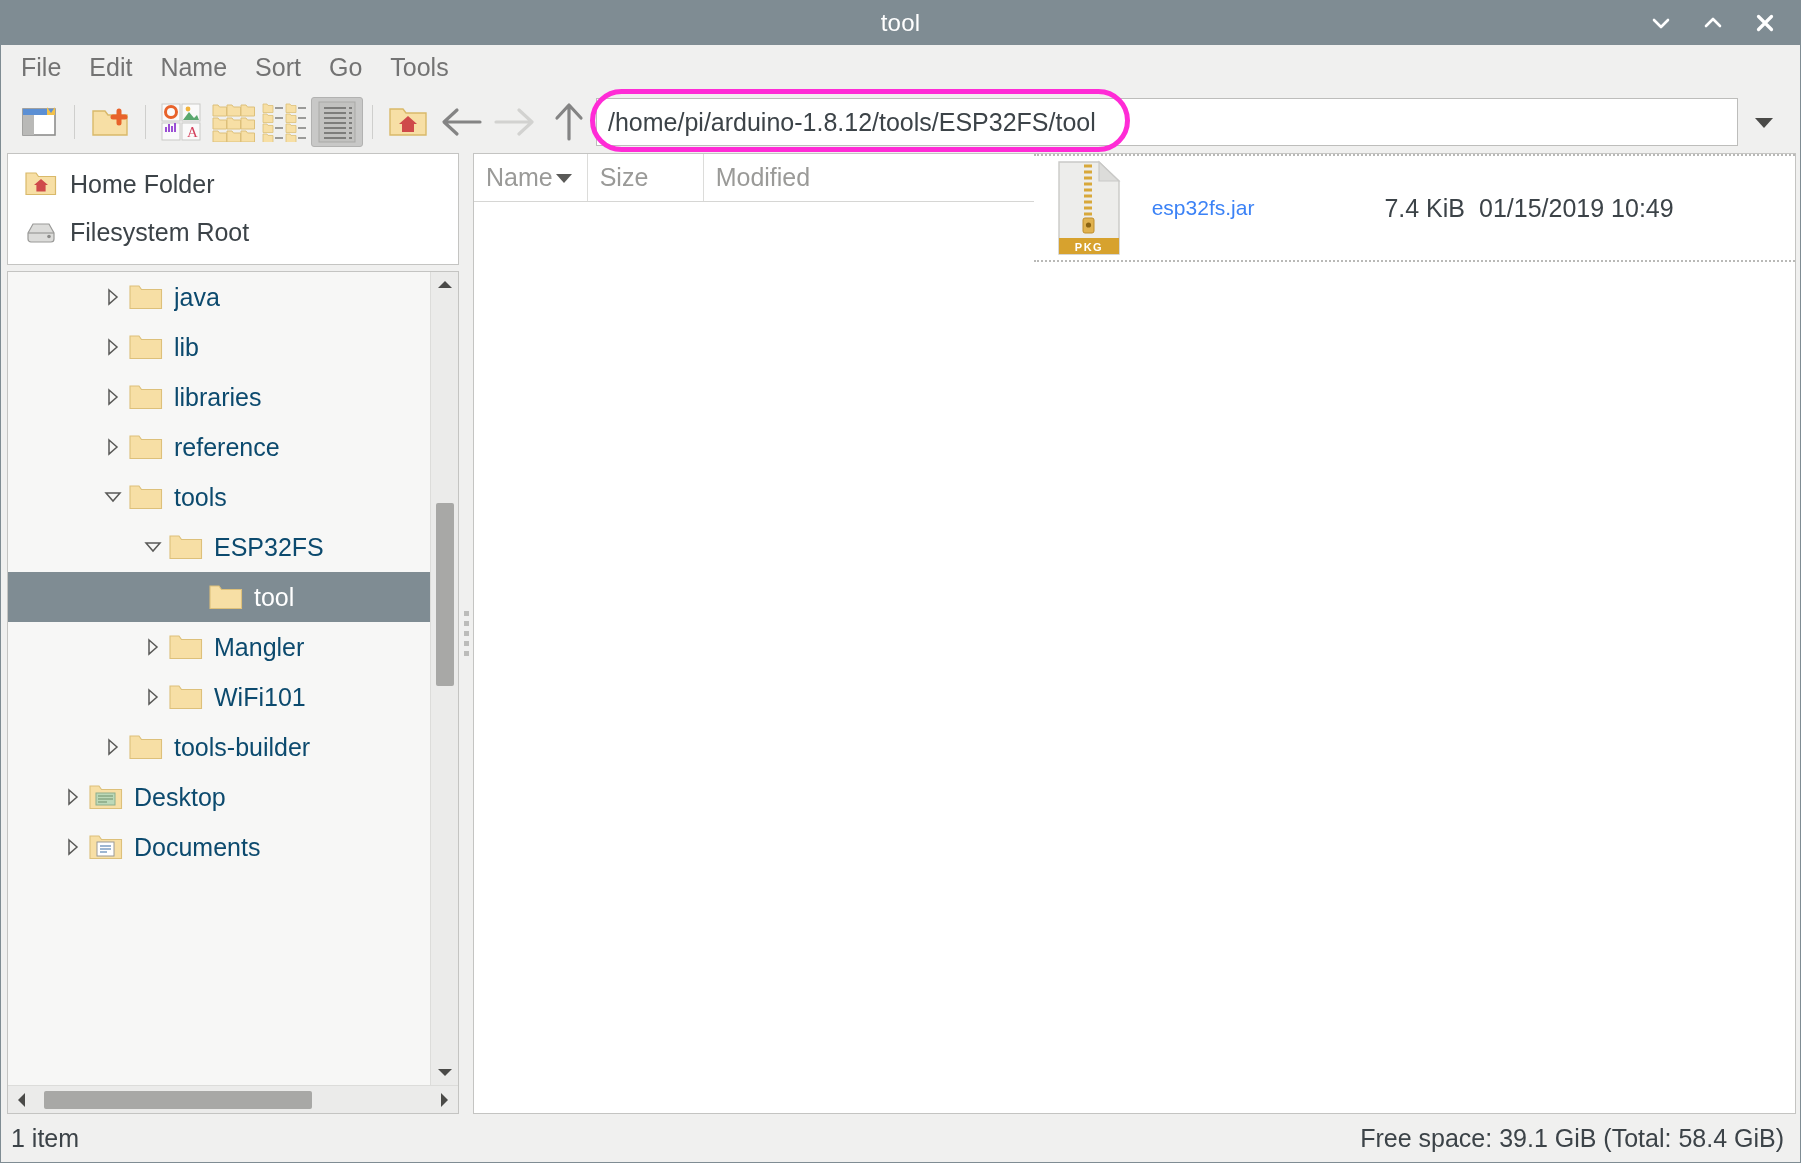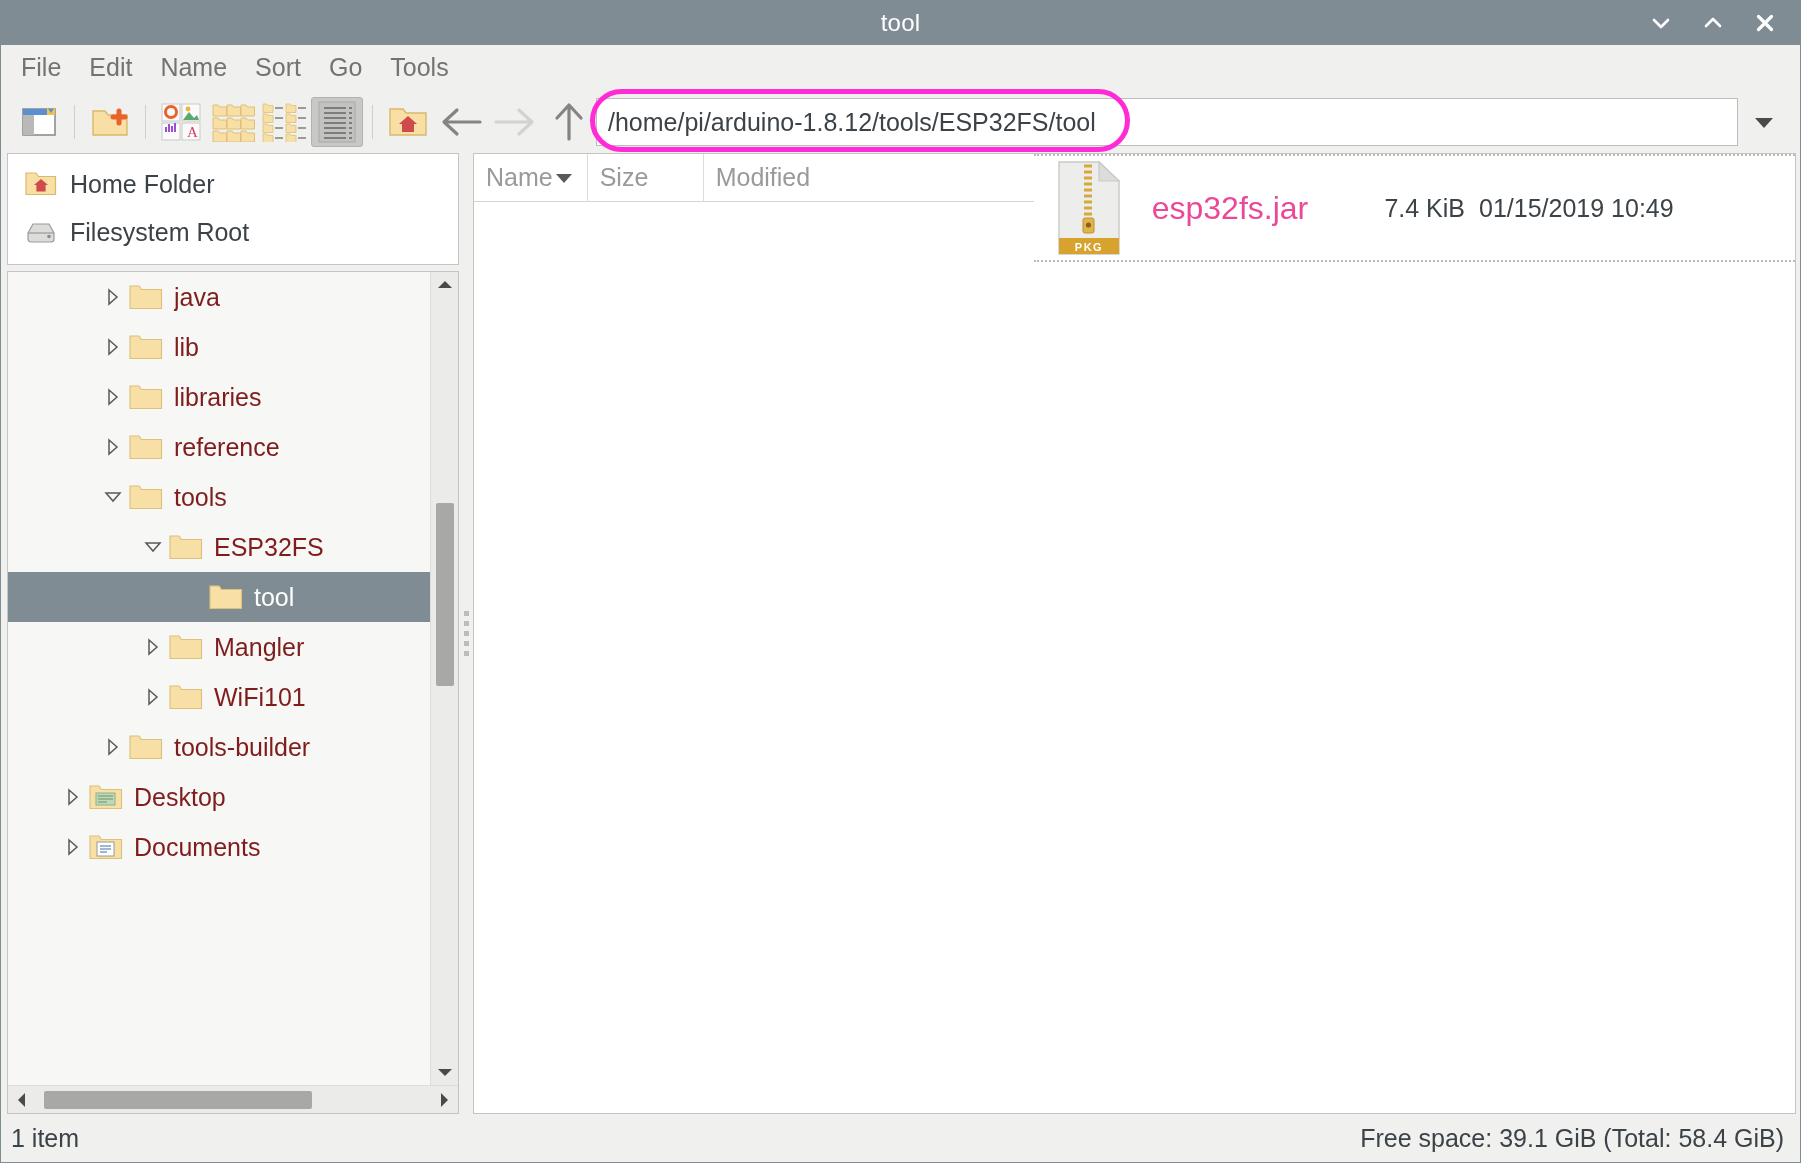--- a/index.html
+++ b/index.html
@@ -165,21 +165,21 @@
     overflow: hidden;
   }
   .tree {
     flex: 1 1 auto;
     overflow: hidden;
     position: relative;
   }
   .tree-row {
     display: flex; align-items: center;
     height: 50px;
-    font-size: 25px; color: #7f1d1d;
+    font-size: 25px; color: #0c4a6e;
     cursor: pointer;
     white-space: nowrap;
   }
   .tree-row.selected {
     background: #7f8c93;
     color: #ffffff;
   }
   .tw {
     width: 26px; height: 26px;
     display: flex; align-items: center; justify-content: center;
@@ -254,21 +254,21 @@
 
   .file-list { flex: 1 1 auto; min-height: 0; overflow: hidden; padding-top: 0; }
   .file-row {
     display: flex; align-items: center;
     height: 108px;
     border-top: 2px dotted #b9b9b7;
     border-bottom: 2px dotted #b9b9b7;
     cursor: pointer;
   }
   .file-icon-cell { width: 110px; flex: 0 0 auto; display:flex; align-items:center; justify-content:center; }
-  .file-name { flex: 1 1 auto; font-size: 32px; color: #ec4899; padding-left: 8px; }
+  .file-name { flex: 1 1 auto; font-size: 21px; color: #3b82f6; padding-left: 8px; }
   .file-size { width: 116px; flex: 0 0 auto; text-align: right; font-size: 25px; color: #3c4348; }
   .file-modified { width: 330px; flex: 0 0 auto; font-size: 25px; color: #3c4348; padding-left: 14px; }
 
   
   .statusbar {
     height: 48px; min-height: 48px;
     display: flex; align-items: center;
     background: #f0f0ef;
     padding: 0 16px 0 10px;
     font-size: 25px; color: #3c4348;

